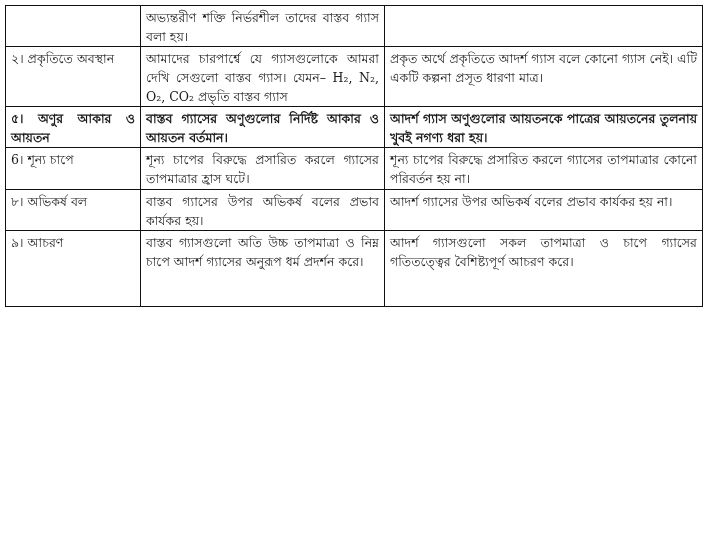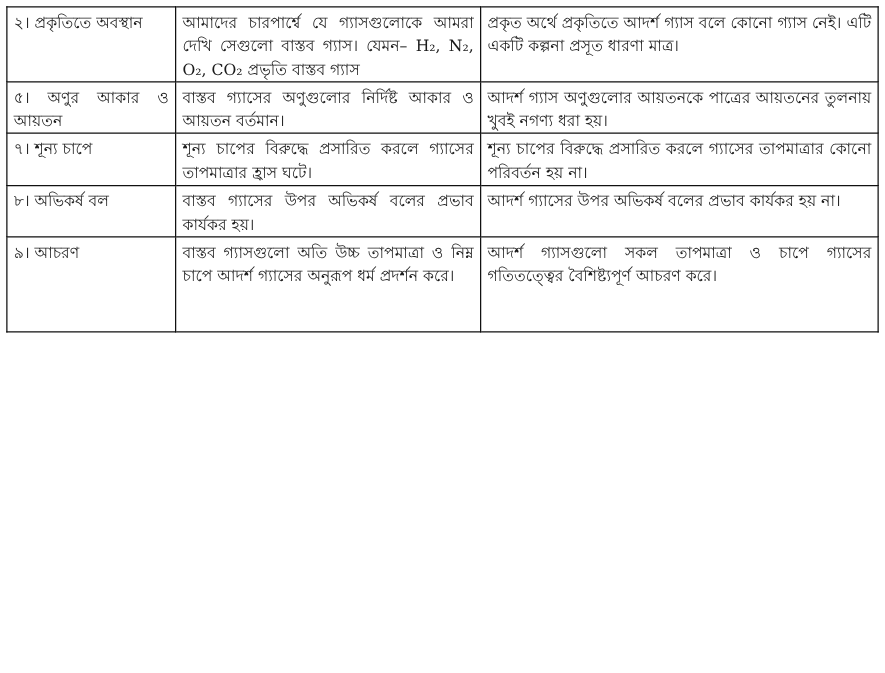--- a/index.html
+++ b/index.html
@@ -18,32 +18,37 @@
 </head>
 <body>
 
 <table class="cmp">
   <colgroup>
     <col class="c1">
       <col class="c2">
       <col class="c3">
   </colgroup>
   <tbody id="tbody">
+    <tr style="height: 41px;">
+      <td class="lbl"></td>
+      <td>অভ্যন্তরীণ শক্তি নির্ভরশীল তাদের বাস্তব গ্যাস বলা হয়।</td>
+      <td></td>
+    </tr>
     <tr style="height: 58px; margin-left: 12px;">
       <td class="lbl">২। প্রকৃতিতে অবস্থান</td>
       <td>আমাদের চারপার্শ্বে যে গ্যাসগুলোকে আমরা দেখি সেগুলো বাস্তব গ্যাস। যেমন– H₂, N₂, O₂, CO₂ প্রভৃতি বাস্তব গ্যাস</td>
       <td>প্রকৃত অর্থে প্রকৃতিতে আদর্শ গ্যাস বলে কোনো গ্যাস নেই। এটি একটি কল্পনা প্রসূত ধারণা মাত্র।</td>
     </tr>
-    <tr style="height: 41px;">
+    <tr style="height: 41px; font-weight: bold;">
       <td class="lbl">৫। অণুর আকার ও আয়তন</td>
       <td>বাস্তব গ্যাসের অণুগুলোর নির্দিষ্ট আকার ও আয়তন বর্তমান।</td>
       <td>আদর্শ গ্যাস অণুগুলোর আয়তনকে পাত্রের আয়তনের তুলনায় খুবই নগণ্য ধরা হয়।</td>
     </tr>
     <tr style="height: 42px;">
-      <td class="lbl">৭। শূন্য চাপে</td>
+      <td class="lbl">6। শূন্য চাপে</td>
       <td>শূন্য চাপের বিরুদ্ধে প্রসারিত করলে গ্যাসের তাপমাত্রার হ্রাস ঘটে।</td>
       <td>শূন্য চাপের বিরুদ্ধে প্রসারিত করলে গ্যাসের তাপমাত্রার কোনো পরিবর্তন হয় না।</td>
     </tr>
     <tr style="height: 40px;">
       <td class="lbl">৮। অভিকর্ষ বল</td>
       <td>বাস্তব গ্যাসের উপর অভিকর্ষ বলের প্রভাব কার্যকর হয়।</td>
       <td>আদর্শ গ্যাসের উপর অভিকর্ষ বলের প্রভাব কার্যকর হয় না।</td>
     </tr>
     <tr style="height: 76px; margin-top: 24px;">
       <td class="lbl">৯। আচরণ</td>

